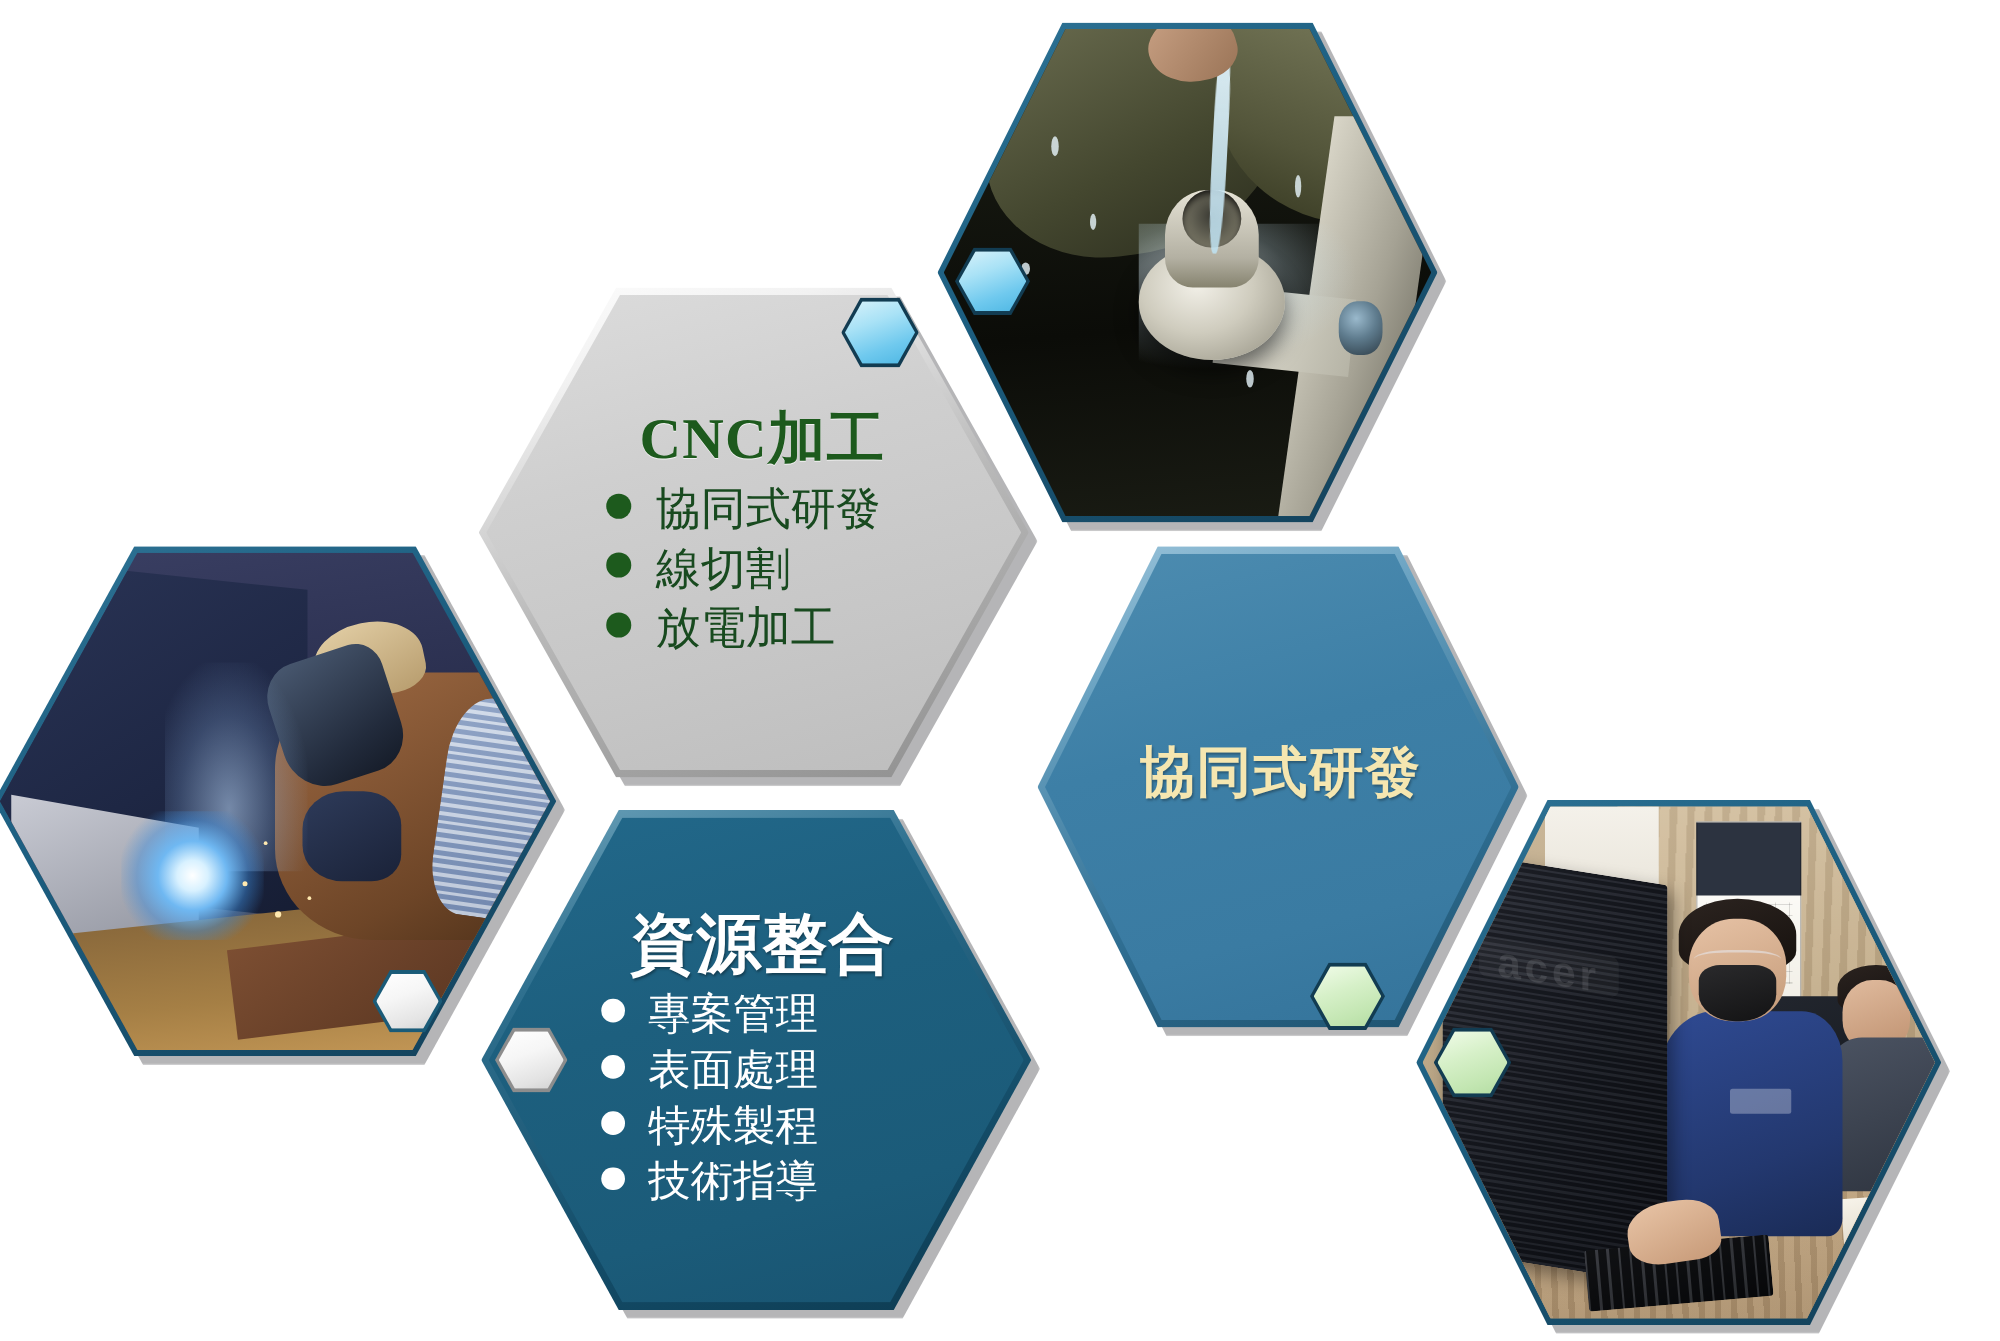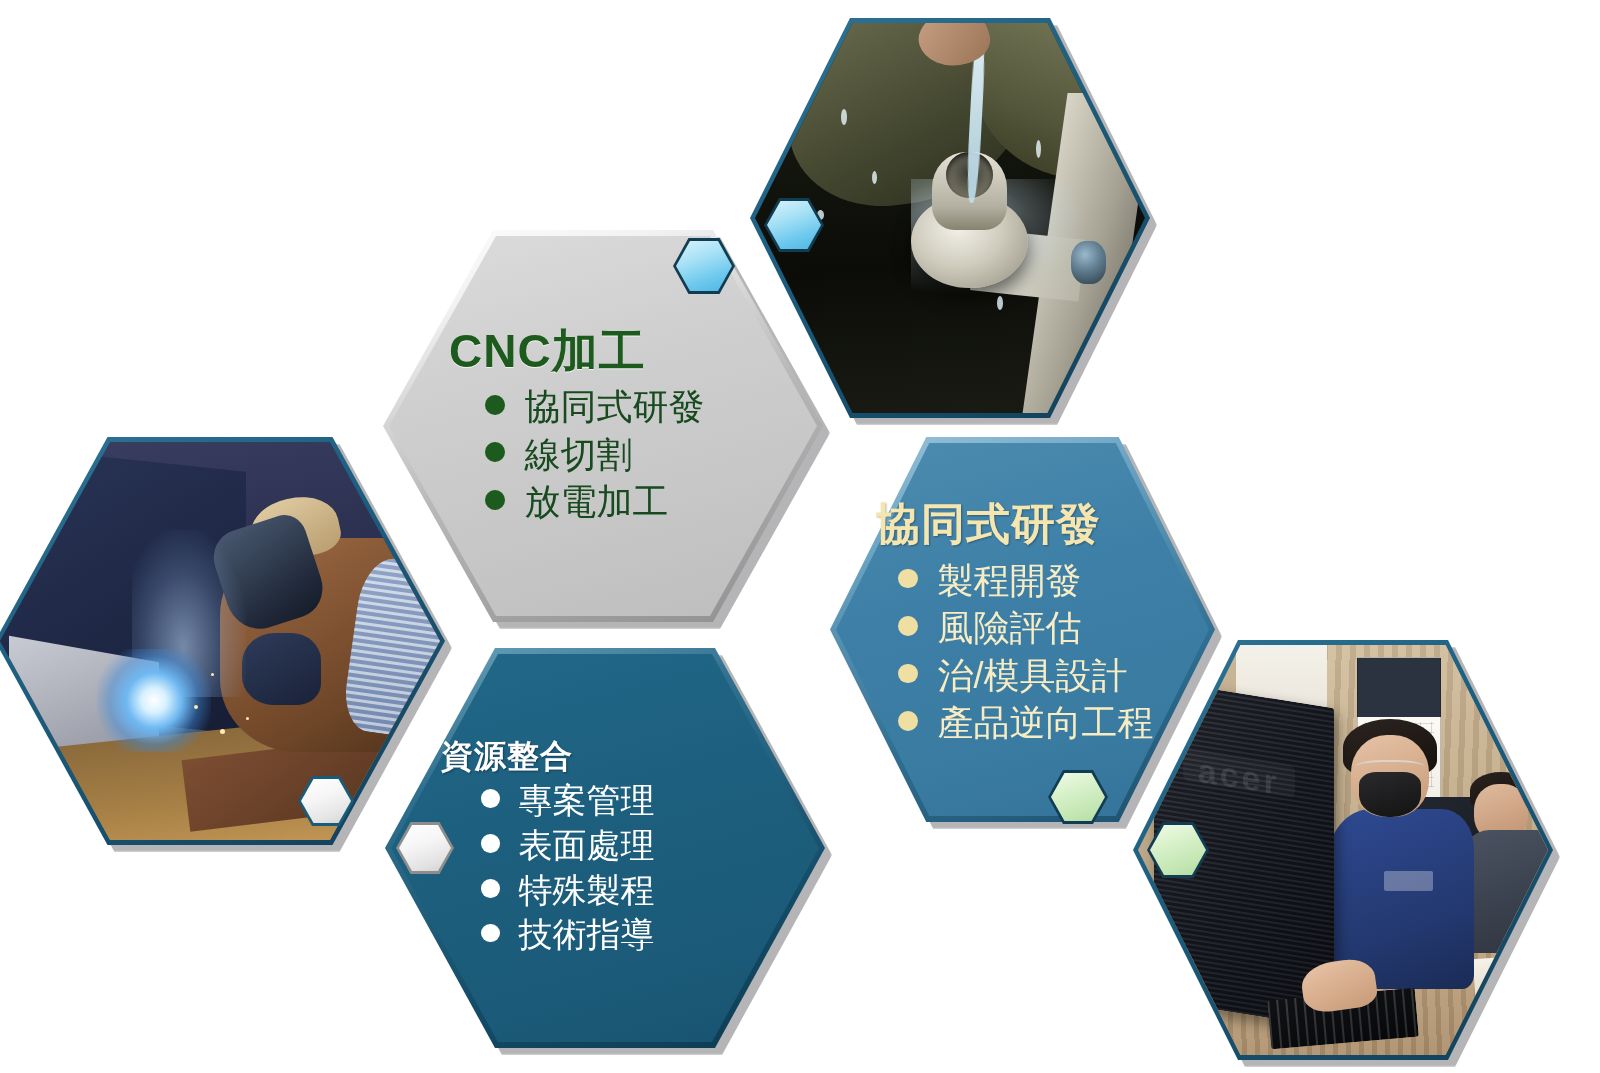--- a/index.html
+++ b/index.html
@@ -76,23 +76,25 @@
   .card-text {
     position: absolute;
     inset: 0;
     display: flex;
     flex-direction: column;
     justify-content: center;
     box-sizing: border-box;
     pointer-events: none;
   }
   .card-title {
+    text-align: center;
     font-weight: bold;
     line-height: 1.1;
     letter-spacing: 1px;
+    font-family: Liberation Serif, serif;
   }
   .card-list {
     list-style: none;
     margin: 0;
     padding: 0;
   }
   .card-list li {
     display: flex;
     align-items: baseline;
     line-height: 1.32;
@@ -115,21 +117,21 @@
   .card-gray .card-list li .dot { background: #1d5a1d; }
 
   
   .card-blue .card-text   { padding: 0 42px 12px 46px; }
   .card-blue .card-title  { color: #f5e6b0; font-size: 44px; margin-bottom: 8px; text-shadow: 1px 1px 2px rgba(0,0,0,.30); }
   .card-blue .card-list   { color: #f7ecc3; font-size: 36px; padding-left: 22px; }
   .card-blue .card-list li .dot { background: #f0dfa2; }
 
   
   .card-teal .card-text   { padding: 0 46px 0 56px; }
-  .card-teal .card-title  { color: #ffffff; font-size: 32px; margin-bottom: 4px; text-shadow: 1px 1px 2px rgba(0,0,0,.35); }
+  .card-teal .card-title  { color: #ffffff; font-size: 52px; margin-bottom: 4px; text-shadow: 1px 1px 2px rgba(0,0,0,.35); }
   .card-teal .card-list   { color: #ffffff; font-size: 34px; padding-left: 40px; }
   .card-teal .card-list li .dot { background: #ffffff; }
 
   
   .badge {
     position: absolute;
     -webkit-clip-path: polygon(25% 0%, 75% 0%, 100% 50%, 75% 100%, 25% 100%, 0% 50%);
     clip-path: polygon(25% 0%, 75% 0%, 100% 50%, 75% 100%, 25% 100%, 0% 50%);
   }
   .badge .bin {
@@ -527,38 +529,20 @@
       <div class="bin"></div>
     </div>
   </div>
 
   <div class="hex-outer card-blue" style="left:830px; top:437px; width:385px; height:385px;">
     <div class="hex-shadow"></div>
     <div class="hex-frame"></div>
     <div class="hex-face"></div>
     <div class="card-text">
       <div class="card-title">協同式研發</div>
-      <ul class="card-list">
-        <li>
-            <span class="dot"></span>
-            <span>製程開發</span>
-          </li>
-        <li>
-            <span class="dot"></span>
-            <span>風險評估</span>
-          </li>
-        <li>
-            <span class="dot"></span>
-            <span>治/模具設計</span>
-          </li>
-        <li>
-            <span class="dot"></span>
-            <span>產品逆向工程</span>
-          </li>
-      </ul>
     </div>
     <div class="badge badge-green" style="left:218px; top:333px; width:60px; height:54px;">
       <div class="bin"></div>
     </div>
   </div>
 
   <div class="hex-outer card-gray" style="left:383px; top:230px; width:440px; height:392px;">
     <div class="hex-shadow"></div>
     <div class="hex-frame"></div>
     <div class="hex-face"></div>

